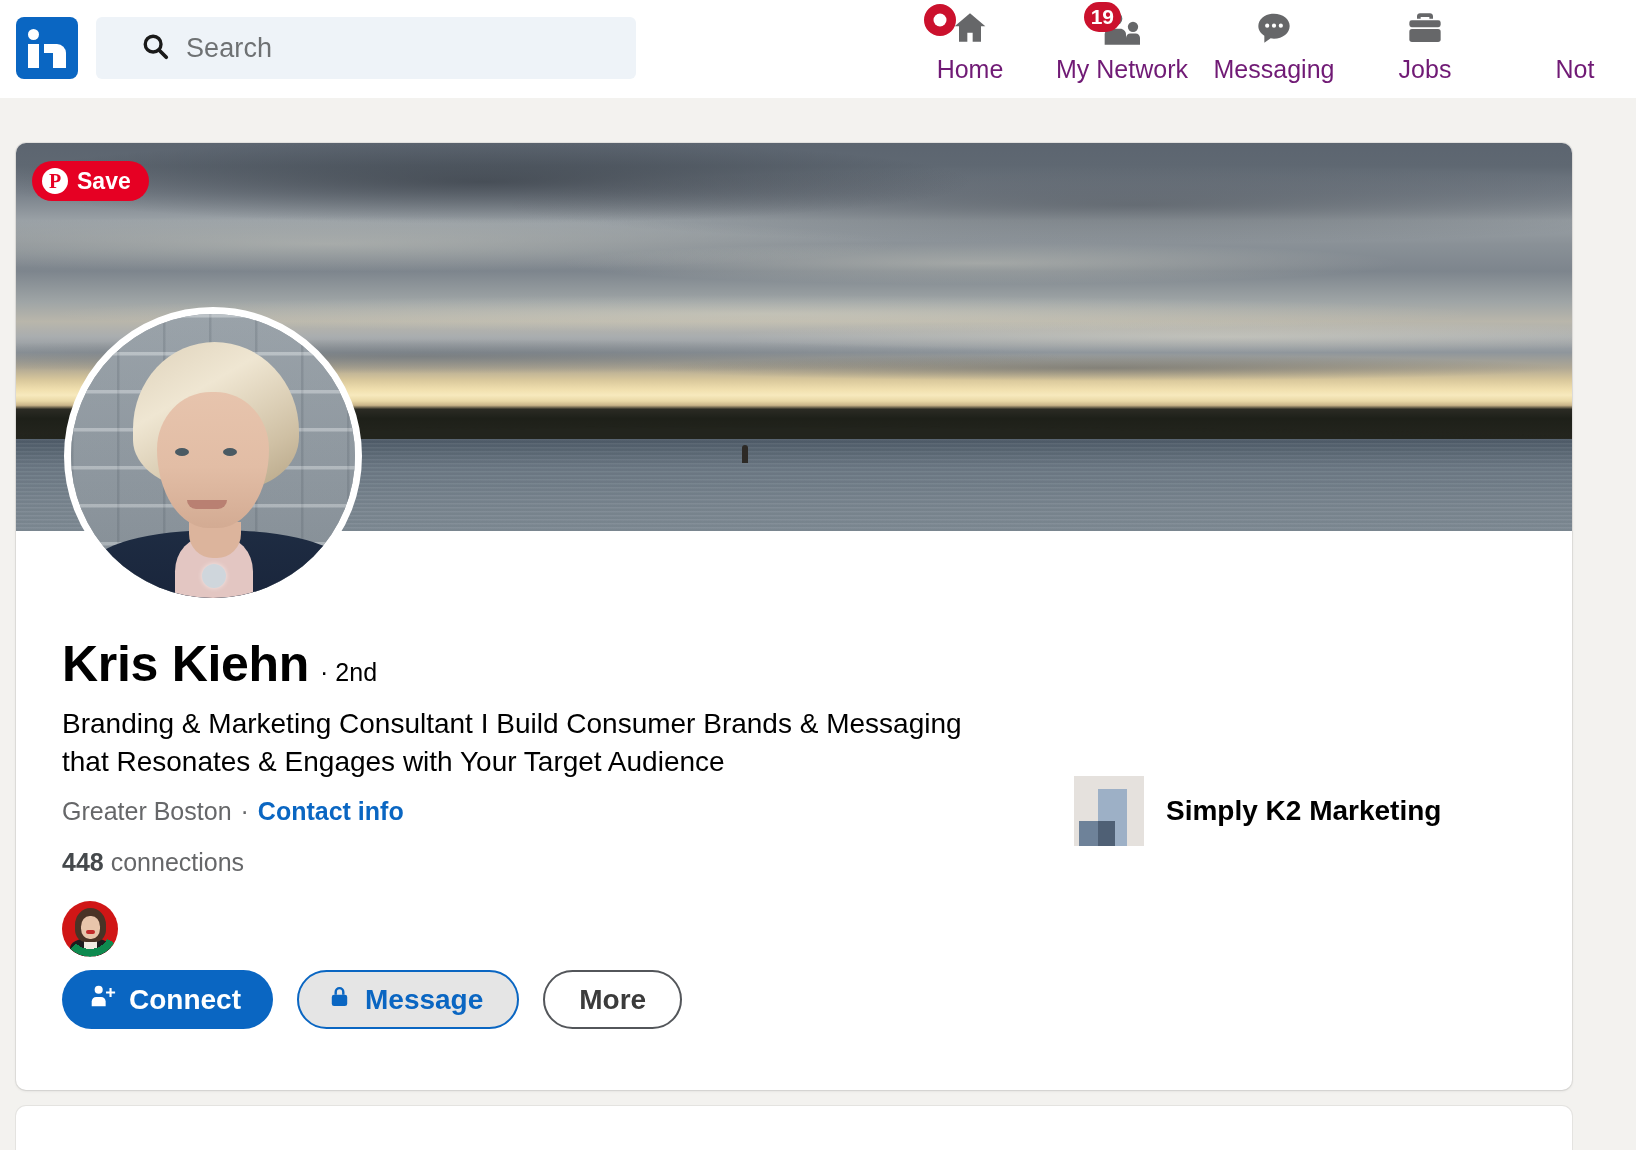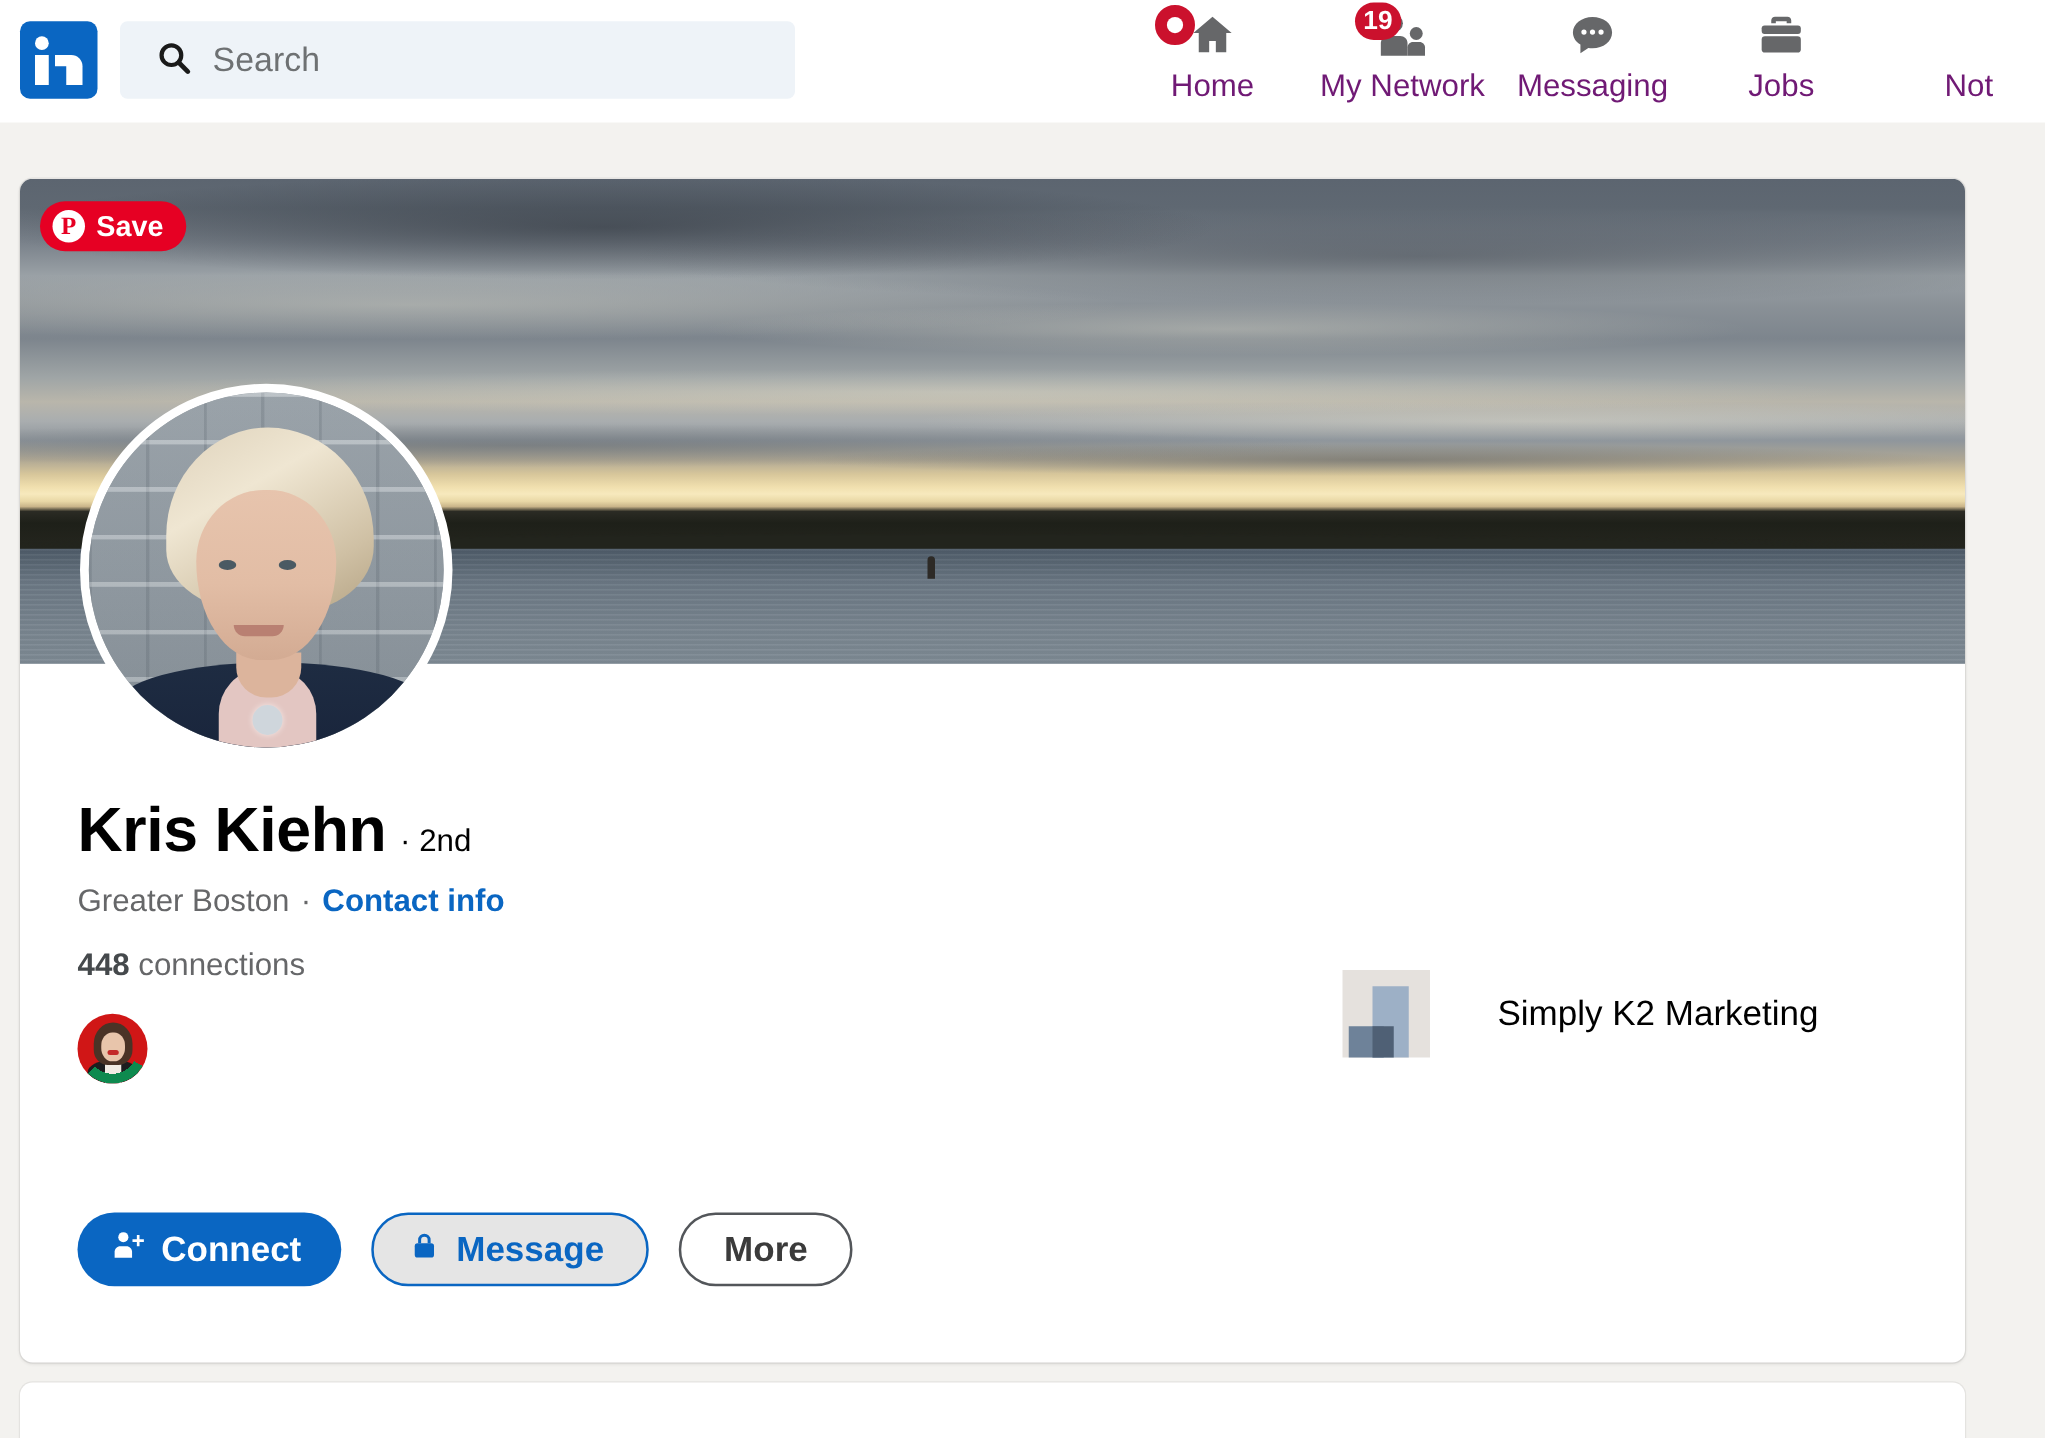--- a/index.html
+++ b/index.html
@@ -67,21 +67,21 @@
   }
 
   .search-box {
     width: 540px;
     height: 62px;
     background: #eef3f8;
     border: none;
     border-radius: 6px;
     display: flex;
     align-items: center;
-    padding-left: 28px;
+    padding-left: 44px;
     box-sizing: border-box;
     gap: 16px;
   }
   .search-placeholder {
     color: #6e7173;
     font-size: 27px;
     letter-spacing: .1px;
   }
 
   .nav-right {
@@ -530,23 +530,22 @@
     background: #6e8299;
   }
   .company-logo .bar-dark {
     position: absolute;
     left: 24px; top: 45px;
     width: 17px; height: 25px;
     background: #4f6075;
   }
   .company-name {
     font-size: 28px;
-    font-weight: normal;
+    font-weight: bold;
     color: #000000;
-    margin-left: 32px;
   }
 
   
   .next-card {
     position: absolute;
     left: 16px; top: 1106px;
     width: 1556px;
     height: 70px;
     background: #ffffff;
     border-radius: 10px;
@@ -667,20 +666,21 @@
     <span class="av-mouth"></span>
     <span class="av-necklace"></span>
   </div>
 
   <div class="info">
     <div class="name-row">
       <span class="pname">Kris Kiehn</span>
       <span class="degree">· 2nd</span>
     </div>
 
+    <div class="headline">Branding &amp; Marketing Consultant I Build Consumer Brands &amp; Messaging that Resonates &amp; Engages with Your Target Audience</div>
 
     <div class="locrow">
       <span>Greater Boston</span>
       <span>·</span>
       <span class="contact-link">Contact info</span>
     </div>
 
     <div class="connections">
       <b>448</b>
       <span>connections</span>

